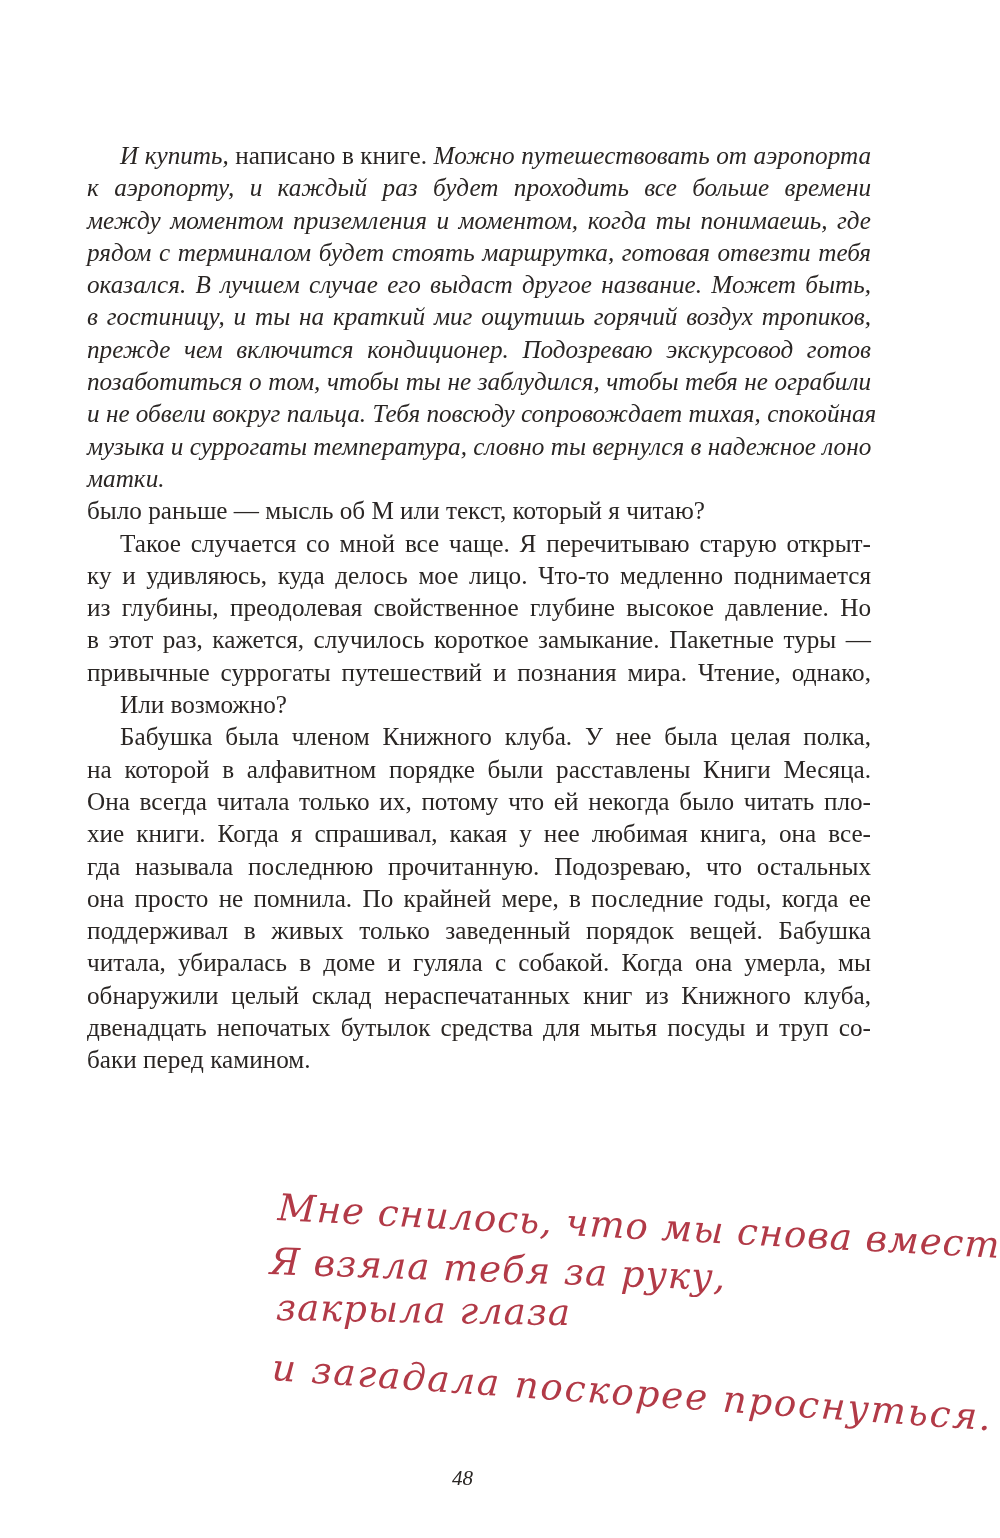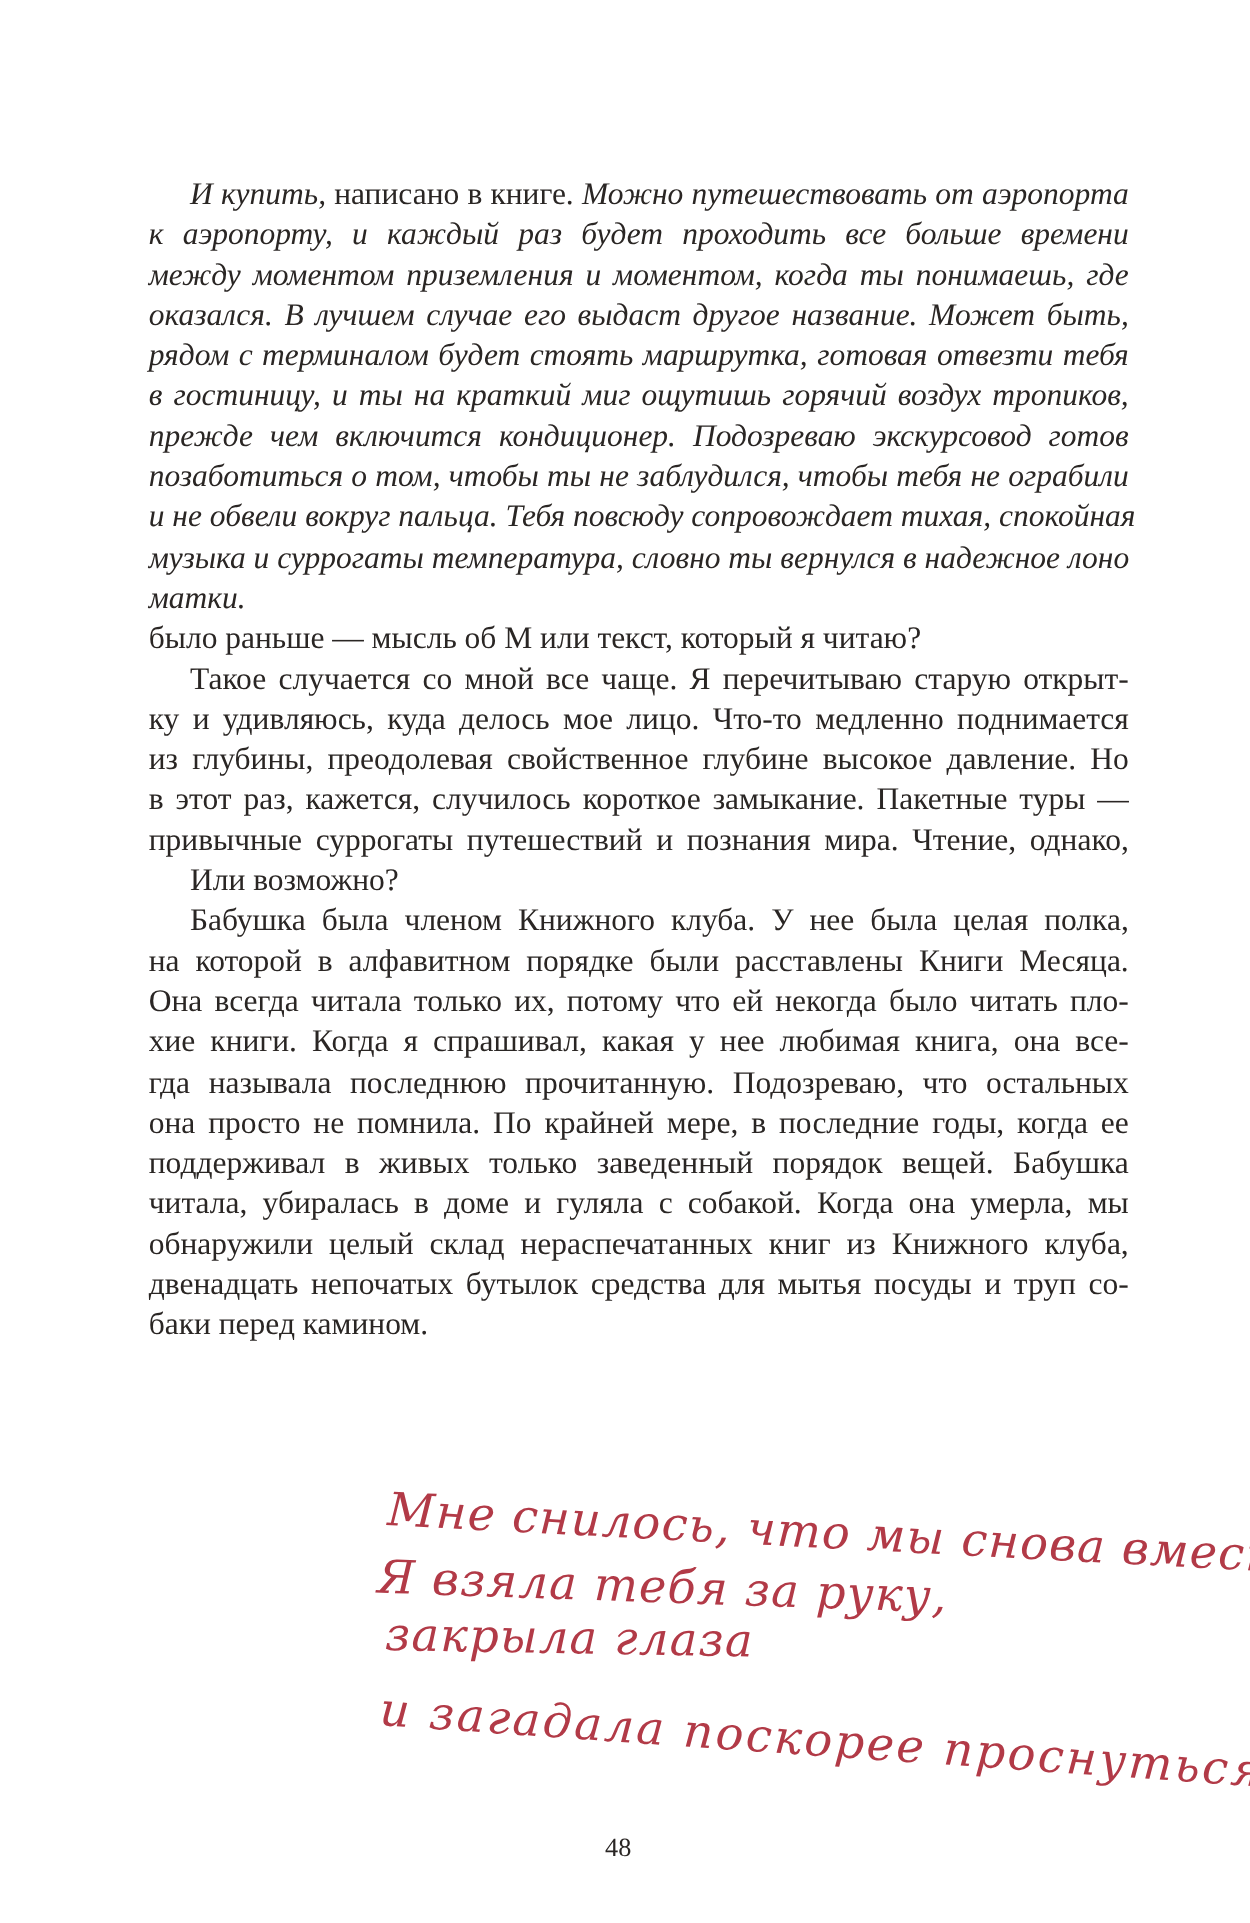--- a/index.html
+++ b/index.html
@@ -1,18 +1,18 @@
 <!DOCTYPE html>
 <html><head>
   <meta charset="utf-8">
   <style>
     html, body { margin: 0; padding: 0; background: #ffffff; }
     body { width: 1000px; height: 1538px; position: relative; overflow: hidden; }
     .page {
-      position: absolute; left: 0; top: 0; width: 948px; height: 1538px; background: #ffffff; margin-left: 32px;
+      position: absolute; left: 0; top: 0; width: 948px; height: 1538px; background: #ffffff;
     }
     .text-block {
       position: absolute; left: 87px; top: 140px; width: 784px;
       font-family: "Liberation Serif", "DejaVu Serif", serif;
       font-size: 25.2px; line-height: 32.3px; color: #2a2624;
       text-align: justify;
     }
     .line { display: block; text-align: justify; text-align-last: justify; white-space: nowrap; overflow: visible; }
     .line.last { text-align-last: left; }
     .line.indent { padding-left: 33px; }
@@ -22,34 +22,34 @@
       font-family: "DejaVu Serif", serif; font-style: italic;
       color: #b23a47; font-size: 37px; line-height: 52px;
     }
     .hw-line { display: block; white-space: nowrap; }
     .hw1 { transform: translate(8px, 0) rotate(3deg); transform-origin: left center; letter-spacing: 1px; }
     .hw2 { transform: translate(0px, 2px) rotate(2deg); transform-origin: left center; letter-spacing: 1px; }
     .hw3 { transform: translate(6px, -4px) rotate(1deg); transform-origin: left center; letter-spacing: 1px; }
     .hw4 { transform: translate(2px, 4px) rotate(4deg); transform-origin: left center; letter-spacing: 2px; }
     .page-number {
       position: absolute; left: 452px; top: 1466px;
-      font-family: "Liberation Serif", serif; 
+      font-family: "Liberation Serif", serif; font-style: italic;
       font-size: 21px; color: #2a2624;
     }
   </style>
 </head>
 <body>
 
 <div class="page">
   <div class="text-block" id="text-block">
       <span class="line indent"><span class="it">И купить,</span><span> написано в книге. </span><span class="it">Можно путешествовать от аэропорта</span></span>
       <span class="line"><span class="it">к аэропорту, и каждый раз будет проходить все больше времени</span></span>
       <span class="line"><span class="it">между моментом приземления и моментом, когда ты понимаешь, где</span></span>
+      <span class="line"><span class="it">рядом с терминалом будет стоять маршрутка, готовая отвезти тебя</span></span>
       <span class="line"><span class="it">оказался. В лучшем случае его выдаст другое название. Может быть,</span></span>
-      <span class="line"><span class="it">рядом с терминалом будет стоять маршрутка, готовая отвезти тебя</span></span>
       <span class="line"><span class="it">в гостиницу, и ты на краткий миг ощутишь горячий воздух тропиков,</span></span>
       <span class="line"><span class="it">прежде чем включится кондиционер. Подозреваю экскурсовод готов</span></span>
       <span class="line"><span class="it">позаботиться о том, чтобы ты не заблудился, чтобы тебя не ограбили</span></span>
       <span class="line"><span class="it">и не обвели вокруг пальца. Тебя повсюду сопровождает тихая, спокойная</span></span>
       <span class="line"><span class="it">музыка и суррогаты температура, словно ты вернулся в надежное лоно</span></span>
       <span class="line last"><span class="it">матки.</span></span>
       <span class="line last"><span>было раньше — мысль об М или текст, который я читаю?</span></span>
       <span class="line indent"><span>Такое случается со мной все чаще. Я перечитываю старую открыт-</span></span>
       <span class="line"><span>ку и удивляюсь, куда делось мое лицо. Что-то медленно поднимается</span></span>
       <span class="line"><span>из глубины, преодолевая свойственное глубине высокое давление. Но</span></span>

